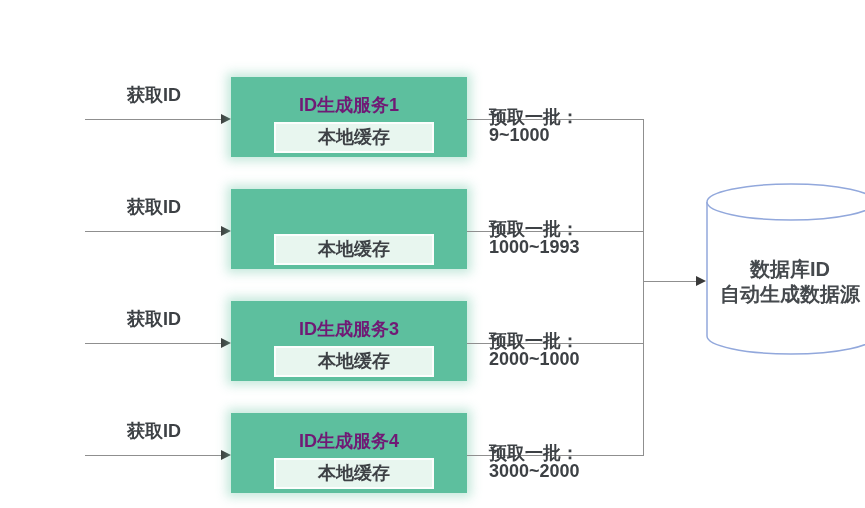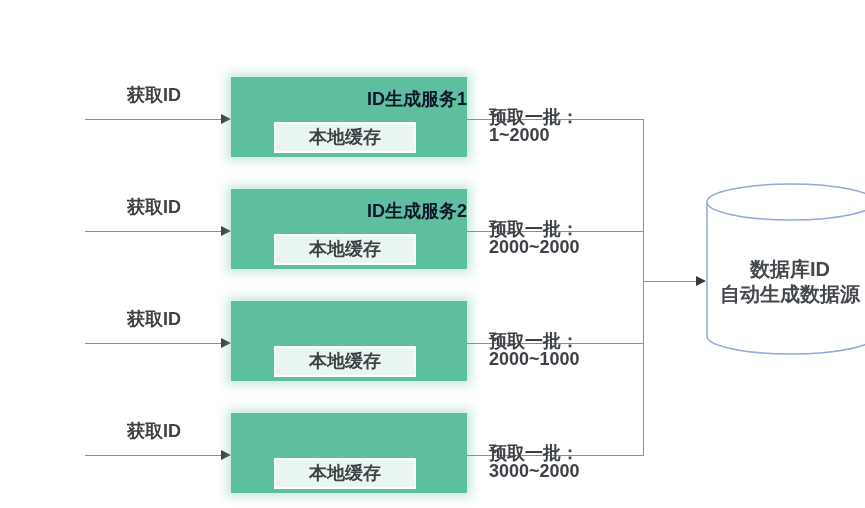--- a/index.html
+++ b/index.html
@@ -23,25 +23,25 @@
   .left-label{
     position:absolute;left:85px;width:138px;top:-34px;
     text-align:center;font-size:18px;font-weight:700;line-height:21px;
   }
   .service-box{
     position:absolute;left:231px;top:-42px;width:236px;height:80px;
     background:#5dbf9e;
     box-shadow:0 0 10px 4px rgba(125,205,175,0.45);
   }
   .service-title{
-    margin-top:11px;text-align:right;
-    font-size:18px;font-weight:700;color:#0f172a;line-height:22px;
+    margin-top:17px;text-align:center;
+    font-size:18px;font-weight:700;color:#701a75;line-height:22px;
   }
   .cache-box{
-    position:absolute;left:43px;top:45px;width:142px;height:31px;
+    position:absolute;left:43px;top:45px;width:160px;height:31px;
     background:#e8f6ef;
     border:2px solid rgba(255,255,255,0.85);
     box-sizing:border-box;
     text-align:center;
     font-size:18px;font-weight:700;color:#3d4145;line-height:26px;
   }
   .prefetch-label{
     position:absolute;left:489px;top:-25px;
     font-size:18px;font-weight:700;line-height:22px;white-space:nowrap;margin-top:12px;
   }
@@ -64,53 +64,54 @@
   <div class="row" style="top:119px">
     <div class="h-line" style="left:85px;width:138px;"></div>
     <div class="arrowhead" style="left:221px;"></div>
     <div class="left-label">获取ID</div>
     <div class="service-box">
       <div class="service-title">ID生成服务1</div>
       <div class="cache-box">本地缓存</div>
     </div>
     <div class="h-line" style="left:467px;width:176px;"></div>
     <div class="prefetch-label">预取一批：</div>
-    <div class="range-label">1~2000</div>
+    <div class="range-label">9~1000</div>
   </div>
 
   <div class="row" style="top:231px">
     <div class="h-line" style="left:85px;width:138px;"></div>
     <div class="arrowhead" style="left:221px;"></div>
     <div class="left-label">获取ID</div>
     <div class="service-box">
-      <div class="service-title">ID生成服务2</div>
       <div class="cache-box">本地缓存</div>
     </div>
     <div class="h-line" style="left:467px;width:176px;"></div>
     <div class="prefetch-label">预取一批：</div>
-    <div class="range-label">2000~2000</div>
+    <div class="range-label">1000~1993</div>
   </div>
 
   <div class="row" style="top:343px">
     <div class="h-line" style="left:85px;width:138px;"></div>
     <div class="arrowhead" style="left:221px;"></div>
     <div class="left-label">获取ID</div>
     <div class="service-box">
+      <div class="service-title">ID生成服务3</div>
       <div class="cache-box">本地缓存</div>
     </div>
     <div class="h-line" style="left:467px;width:176px;"></div>
     <div class="prefetch-label">预取一批：</div>
     <div class="range-label">2000~1000</div>
   </div>
 
   <div class="row" style="top:455px">
     <div class="h-line" style="left:85px;width:138px;"></div>
     <div class="arrowhead" style="left:221px;"></div>
     <div class="left-label">获取ID</div>
     <div class="service-box">
+      <div class="service-title">ID生成服务4</div>
       <div class="cache-box">本地缓存</div>
     </div>
     <div class="h-line" style="left:467px;width:176px;"></div>
     <div class="prefetch-label">预取一批：</div>
     <div class="range-label">3000~2000</div>
   </div>
 
   <div class="v-line" style="left:643px;top:119px;height:337px;"></div>
 
   <div class="h-line" style="left:643px;top:281px;width:55px;"></div>

